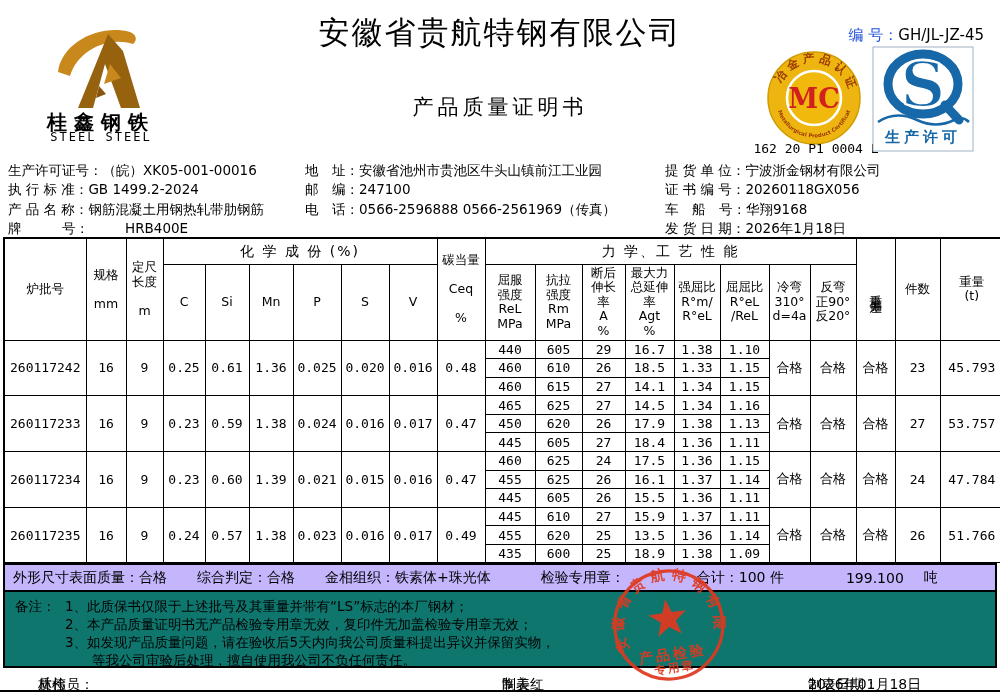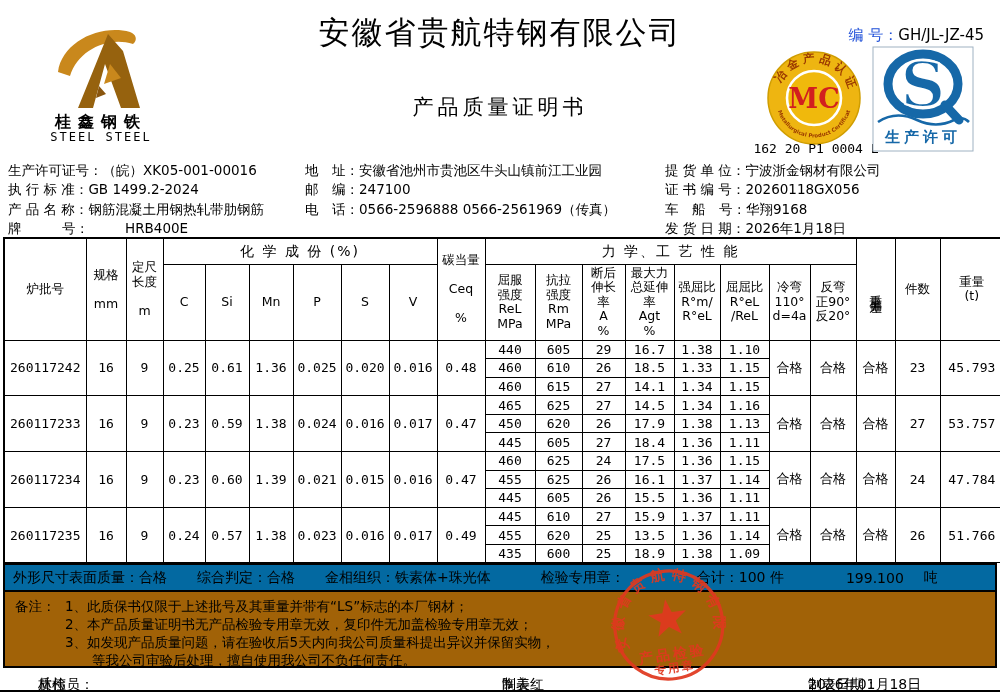--- a/index.html
+++ b/index.html
@@ -11,21 +11,21 @@
   .abs { position: absolute; }
   .red { color: #1d4ed8; }
 
   
   .title { position:absolute; top:12px; left:120px; right:120px; text-align:center;
     font-family:"DejaVu Serif","Liberation Serif",serif; font-size:31px; letter-spacing:2px; white-space:nowrap;}
   .subtitle { position:absolute; top:93px; left:120px; right:120px; text-align:center;
     font-family:"DejaVu Serif","Liberation Serif",serif; font-size:21px; letter-spacing:4px; }
   .doc-no { position:absolute; top:26px; right:16px; font-size:15px; font-weight:500; }
   .logo { position:absolute; top:18px; left:36px; width:130px; text-align:center; }
-  .logo-cn { font-size:16px; font-weight:bold; letter-spacing:7px; line-height:16px; }
+  .logo-cn { font-size:20px; font-weight:bold; letter-spacing:7px; line-height:16px; }
   .logo-en { font-family:"DejaVu Sans Mono","Liberation Mono",monospace; font-size:12px; letter-spacing:2px; }
   .mc-code { position:absolute; top:141px; left:752px; width:128px; text-align:center;
     font-family:"DejaVu Sans Mono","Liberation Mono",monospace; font-size:13px; }
 
   
   .info-col { position:absolute; top:161px; line-height:19.3px; font-size:13.5px; font-weight:500; white-space:nowrap; }
   .ic1 { left:8px; } .ic2 { left:305px; } .ic3 { left:665px; }
   .brand-val { margin-left:36px; }
 
   
@@ -34,26 +34,26 @@
   table.main th, table.main td { border:1px solid #000; text-align:center; vertical-align:middle; padding:0; overflow:hidden; }
   thead th { white-space:pre-line; font-size:12.5px; line-height:14.5px; font-weight:500; }
   th.group-th { font-size:14px; letter-spacing:2px; height:26px; }
   thead tr.sub { height:76px; }
   tbody { font-family:"DejaVu Sans Mono","Liberation Mono",monospace; font-size:13px; }
   tbody tr { height:18.58px; }
   tr.group-end td { border-bottom:1.6px solid #000; }
   .vert { writing-mode:vertical-rl; text-orientation:upright; letter-spacing:2px; font-size:12.5px; }
 
   
-  .summary { position:absolute; top:563px; left:3px; width:994px; height:29px; background:#0369a1;
+  .summary { position:absolute; top:563px; left:3px; width:994px; height:29px; background:#c4b5fd;
     border:2px solid #000; display:flex; align-items:center; font-size:14px; font-weight:500; white-space:nowrap; }
   .summary span { display:inline-block; }
 
   
-  .notes { position:absolute; top:592px; left:3px; width:994px; height:76px; background:#a16207;
+  .notes { position:absolute; top:592px; left:3px; width:994px; height:76px; background:#0f766e;
     border:2px solid #000; border-top:none; display:flex; font-size:13.5px; line-height:18px; padding:5px 8px 0 10px; }
   .notes-label { width:50px; font-weight:500; }
   .note-line { white-space:pre-wrap; font-weight:500; }
 
   
   .footer { position:absolute; top:668px; left:0; width:1000px; height:24px; border-bottom:2px solid #000; font-size:14px; font-weight:500; }
   .footer span { position:absolute; top:4px; white-space:nowrap; }
   .f-inspector { left:38px; } .f-tabulator { left:502px; } .f-date { left:808px; }
 
   .seal { position:absolute; top:566px; left:580px; width:178px; height:122px; transform:rotate(-8deg); z-index:5; opacity:.93; }
@@ -193,21 +193,21 @@
 率
 Agt
 %</th>
         <th>强屈比
 R°m/
 R°eL</th>
         <th>屈屈比
 R°eL
 /ReL</th>
         <th>冷弯
-110°
+310°
 d=4a</th>
         <th>反弯
 正90°
 反20°</th>
       </tr>
     </thead>
     <tbody>
 
       <tr>
         <td rowspan="3">260117242</td>

